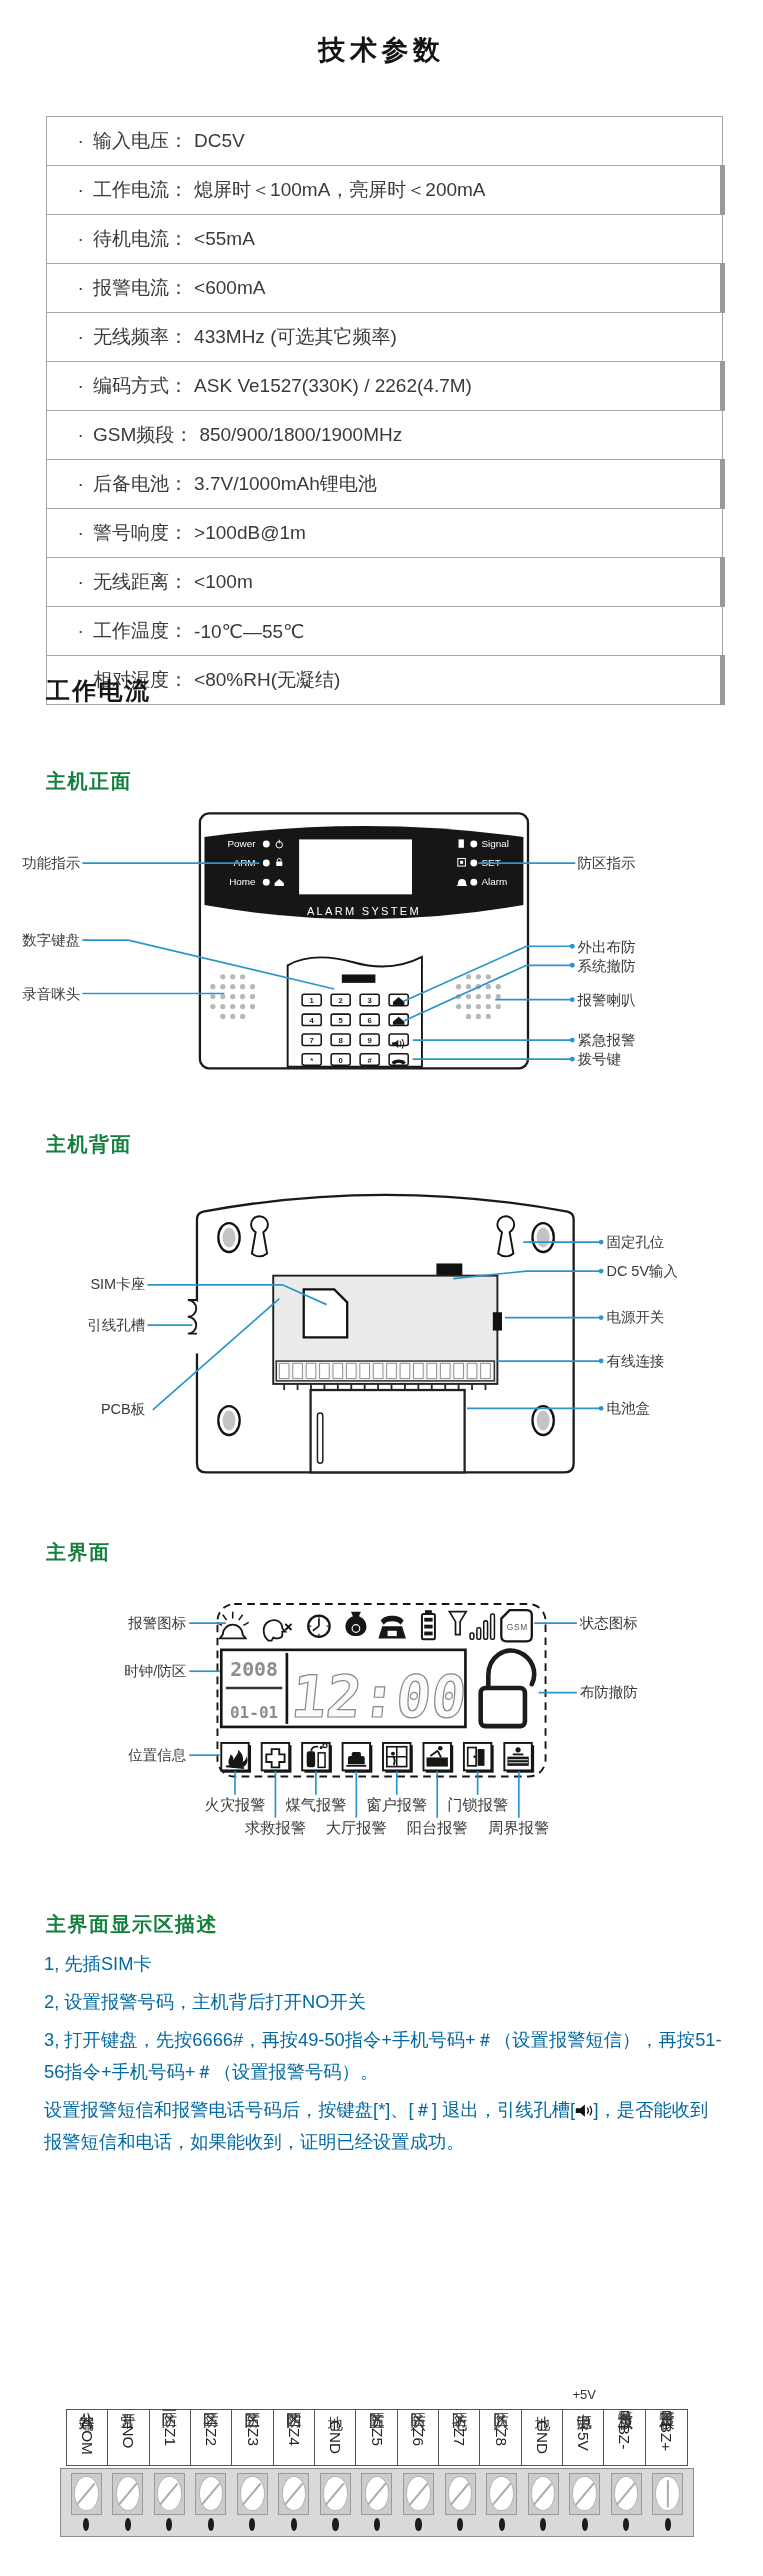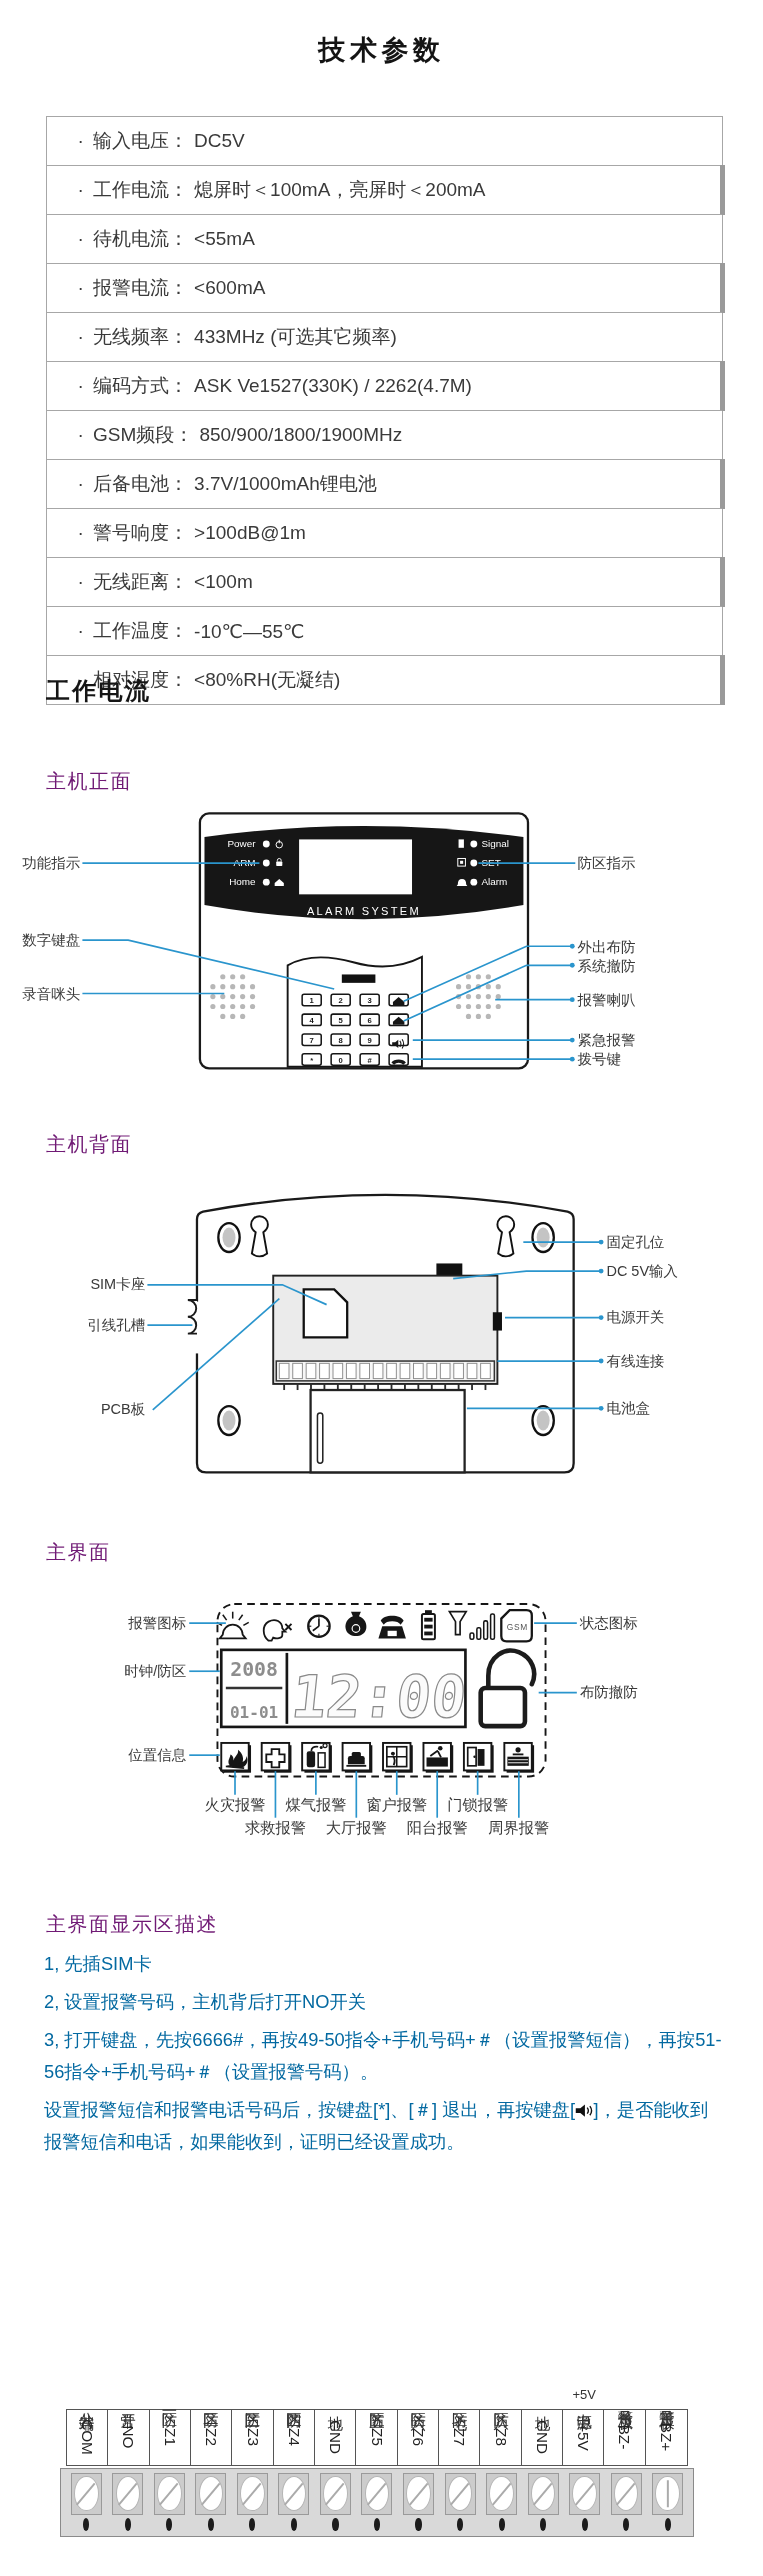--- a/index.html
+++ b/index.html
@@ -13,21 +13,21 @@
   #spec-table{top:116px;left:46px;width:675px;border:0.8px solid #a7a7a7;background:#fff;}
   .spec-row{position:relative;height:48px;display:flex;align-items:center;padding-left:30.5px;
             font-size:19px;color:#3a3a3a;}
   .spec-row + .spec-row{border-top:0.8px solid #a7a7a7;}
   .spec-row:nth-child(even)::after{content:"";position:absolute;top:-0.8px;bottom:-0.8px;right:-3.1px;
             width:5.3px;background:#9a9a9a;}
   .bullet{margin-right:9.2px;}
   .spec-value{margin-left:6.1px;}
   
   #details-head{top:675px;left:46px;font-size:24px;font-weight:bold;color:#151515;letter-spacing:2.3px;}
-  .sh{position:absolute;left:46px;font-size:20px;font-weight:normal;color:#701a75;letter-spacing:1.5px;}
+  .sh{position:absolute;left:46px;font-size:20px;font-weight:bold;color:#15803d;letter-spacing:1.5px;}
   
   svg.dg{position:absolute;left:0;}
   svg text{font-family:"Liberation Sans","DejaVu Sans",sans-serif;}
   .callout{font-size:19px;fill:#3a3a3a;}
   .ledtxt{font-size:13px;fill:#fff;}
   .keytxt{font-size:10px;font-weight:bold;fill:#161616;}
   .brand{font-size:14.5px;fill:#fff;letter-spacing:3px;}
   .seg{font-family:"DejaVu Sans Mono","Liberation Mono",monospace;font-weight:bold;}
   .zonetxt{font-size:20px;fill:#3a3a3a;}
   
@@ -532,21 +532,21 @@
     <text class="callout" x="244" y="2196" text-anchor="end">时钟/防区</text>
     <text class="callout" x="244" y="2306" text-anchor="end">位置信息</text>
     <text class="callout" x="760" y="2133">状态图标</text>
     <text class="callout" x="760" y="2224">布防撤防</text>
   </svg>
 
   <div id="desc-block" class="abs">
     <p>1, 先插SIM卡</p>
     <p>2, 设置报警号码，主机背后打开NO开关</p>
     <p>3, 打开键盘，先按6666#，再按49-50指令+手机号码+＃（设置报警短信），再按51-56指令+手机号码+＃（设置报警号码）。</p>
-    <p><span>设置报警短信和报警电话号码后，按键盘[*]、[＃] 退出，再按键盘[</span><svg class="spk" width="18.3" height="15.3" viewBox="0 0 24 20">
+    <p><span>设置报警短信和报警电话号码后，按键盘[*]、[＃] 退出，引线孔槽[</span><svg class="spk" width="18.3" height="15.3" viewBox="0 0 24 20">
           <polygon points="1,7 7,7 13,2 13,18 7,13 1,13" fill="#111"></polygon>
           <path d="M16,6 q3,4 0,8 M19.5,4 q4.5,6 0,12" stroke="#111" fill="none" stroke-width="1.8"></path>
         </svg><span>]，是否能收到报警短信和电话，如果能收到，证明已经设置成功。</span></p>
   </div>
 
   <div id="terminal" class="abs">
     <div class="cnrow">
       <div class="tlabel">
           <span class="tpre"></span>
           <span class="tvert">公共端</span>

